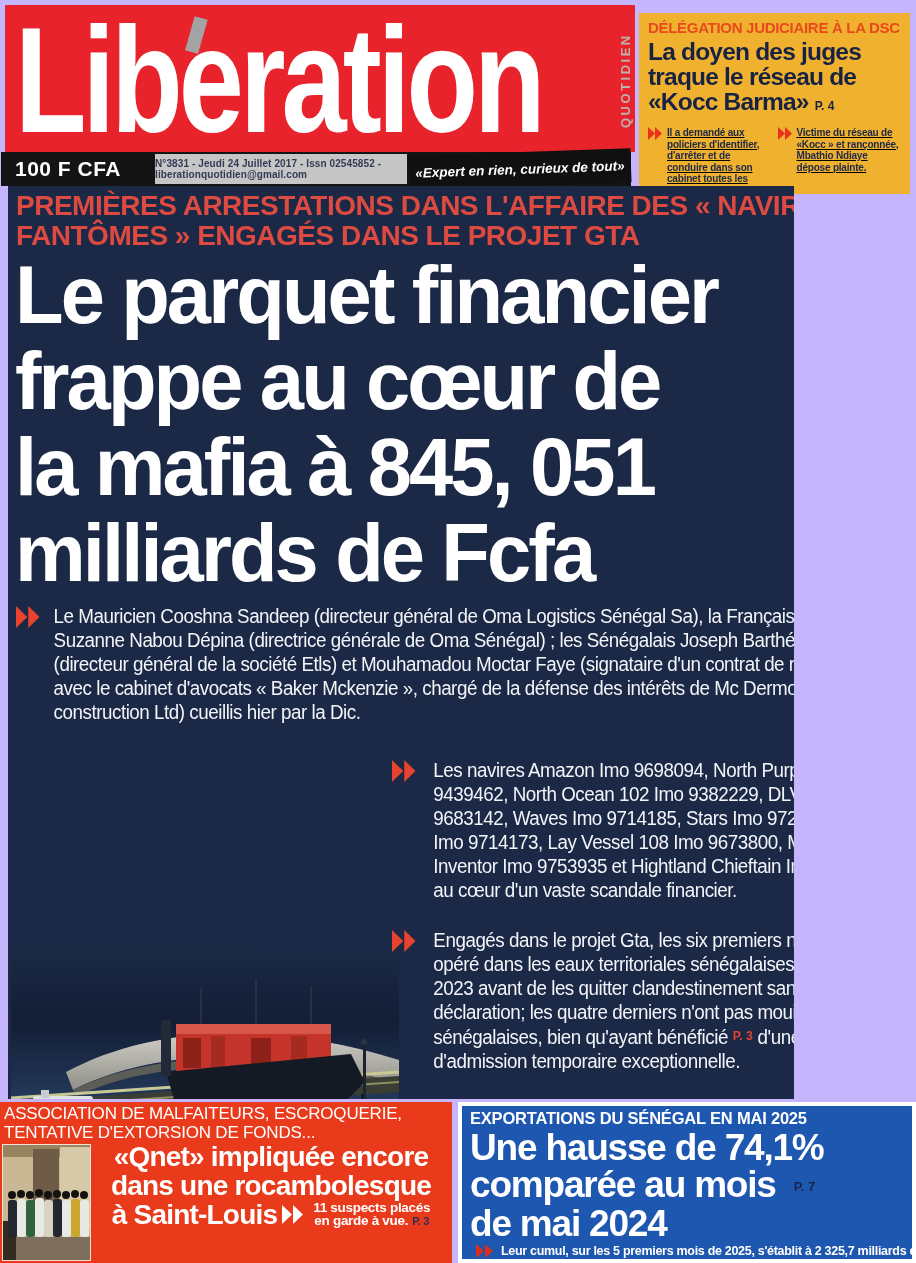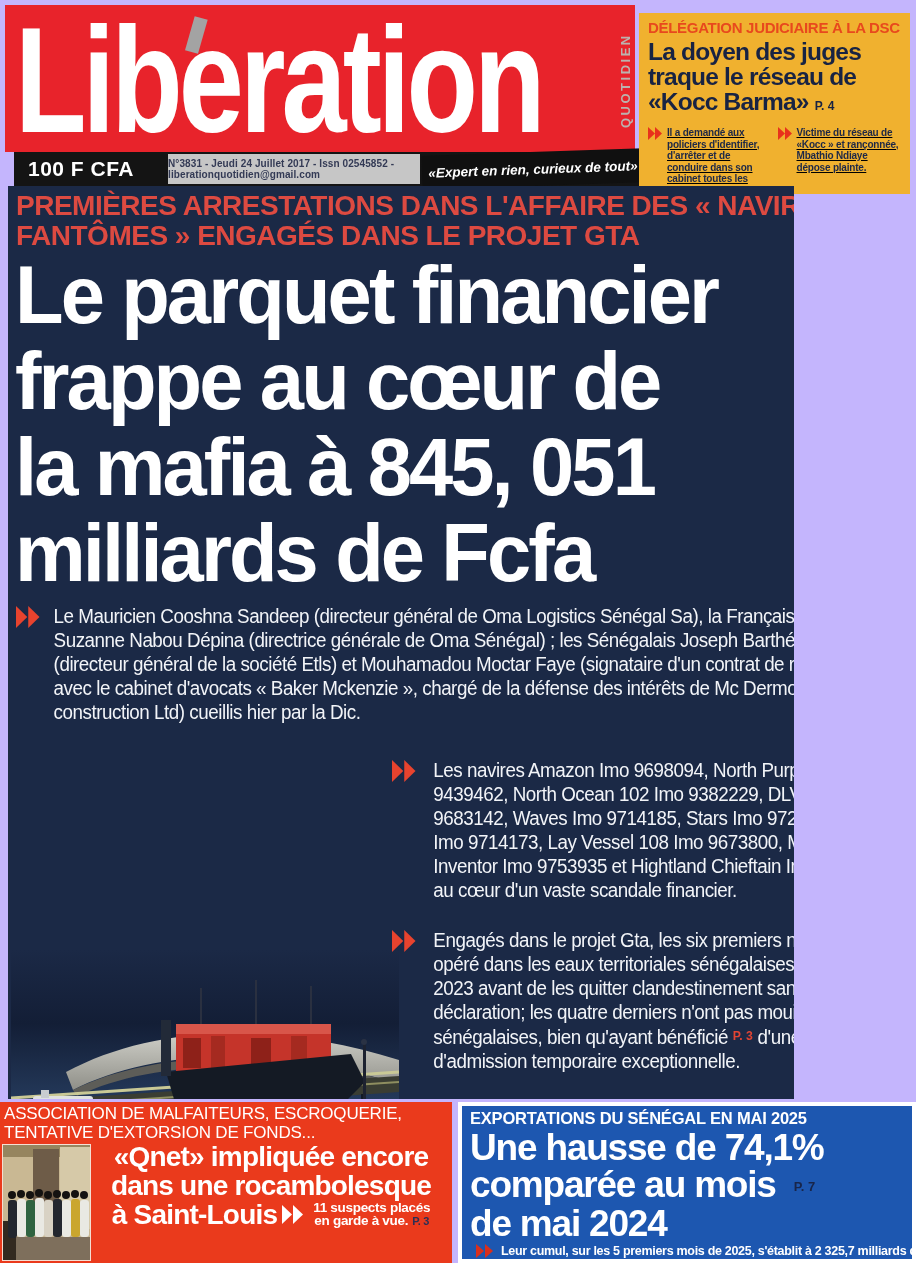--- a/index.html
+++ b/index.html
@@ -10,21 +10,21 @@
   
   .masthead { left:5px; top:5px; width:630px; height:147px; background:#e8232b; overflow:hidden; }
   .logo { position:absolute; left:10px; top:0; line-height:150px; font-size:150px; font-weight:bold;
           letter-spacing:-5px; color:#ffffff; transform:scaleX(0.78); transform-origin:0 0; white-space:nowrap; }
   .e-wrap { position:relative; display:inline-block; }
   .e-accent { position:absolute; left:14px; top:12px; width:17px; height:36px; background:#a3a3a3;
               transform:rotate(12deg) skewX(-8deg); }
   .quotidien { position:absolute; right:2px; top:8px; height:136px; writing-mode:vertical-rl; transform:rotate(180deg);
                color:#bcb2ae; font-size:13px; font-weight:bold; letter-spacing:2.5px; text-align:center; }
 
-  .infobar { left:14px; top:152px; width:630px; height:34px; background:#141414; display:flex; align-items:stretch; }
+  .infobar { left:1px; top:152px; width:630px; height:34px; background:#141414; display:flex; align-items:stretch; }
   .price { width:152px; background:#141414; color:#ffffff; font-size:21px; font-weight:bold;
            display:flex; align-items:center; padding-left:14px; letter-spacing:0.5px; }
   .issue { flex:1; background:#c6c6c6; color:#333a55; font-size:10px; font-weight:bold;
            display:flex; align-items:center; justify-content:center; letter-spacing:0.1px; border:2px solid #141414; }
   .slogan { width:222px; background:#101010; color:#ffffff; font-size:13.5px; font-style:italic; font-weight:bold;
             display:flex; align-items:center; justify-content:center; transform:rotate(-2deg); white-space:nowrap; }
 
   
   .ybox { left:639px; top:5px; width:271px; height:181px; background:#f0b12f; padding:6px 9px 4px 9px;margin-top:8px; }
   .ybox-kicker { color:#e8491d; font-size:15px; font-weight:bold; letter-spacing:-0.3px; }

